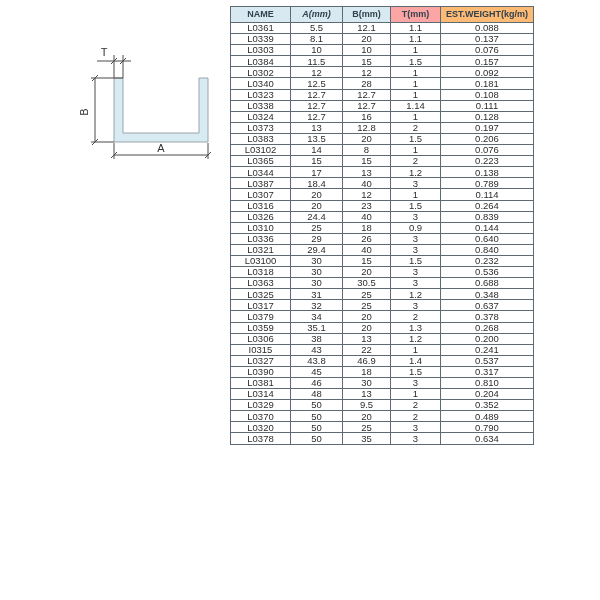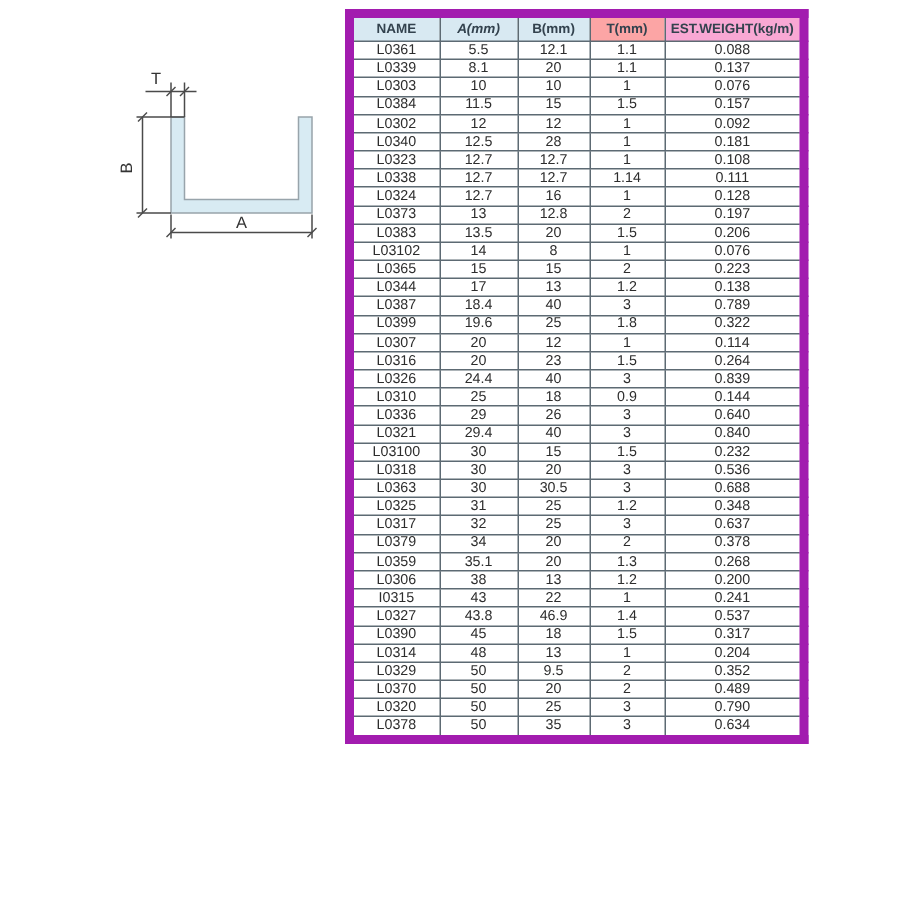--- a/index.html
+++ b/index.html
@@ -10,24 +10,24 @@
   }
   
   .diagram-svg { position:absolute; left:0; top:0; }
   .profile { stroke:#98a4ab; stroke-width:1; }
   .dim { stroke:#4a4a4a; stroke-width:1; fill:none; }
   .tick { stroke:#4a4a4a; stroke-width:1; }
   .dim-label { fill:#333333; font-family:"Liberation Sans", sans-serif; font-size:11px; }
   
   .spec-table {
     position:absolute; left:230px; top:6px;
-    width:303px; height:490px;
+    width:303px; height:439px;
     border-collapse:collapse; table-layout:fixed;
     font-size:9.5px; line-height:1; color:#2d2d2d;
-    border:6px solid #a21caf;
+    border:1px solid #a21caf;
   }
   .spec-table th, .spec-table td {
     border:1px solid #5d6a73;
     text-align:center; vertical-align:middle;
     padding:0; overflow:hidden; white-space:nowrap;
   }
   .spec-table thead th {
     height:15px; font-weight:bold; font-size:9px; color:#33424e;
   }
 </style>
@@ -75,21 +75,21 @@
         <col style="width:48px">
       <col style="width:50px">
         <col style="width:93px">
     </colgroup>
     <thead>
       <tr>
         <th style="background: rgb(216, 233, 242);">NAME</th>
         <th style="background: rgb(216, 233, 242); font-style: italic;">A(mm)</th>
         <th style="background: rgb(216, 233, 242);">B(mm)</th>
         <th style="background: #fca5a5;">T(mm)</th>
-        <th style="background: #f9a8d4;">EST.WEIGHT(kg/m)</th>
+        <th style="background: #fdba74;">EST.WEIGHT(kg/m)</th>
       </tr>
     </thead>
     <tbody>
         <tr>
           <td>L0361</td>
           <td>5.5</td>
           <td>12.1</td>
           <td>1.1</td>
           <td>0.088</td>
         </tr>
@@ -185,27 +185,20 @@
           <td>0.138</td>
         </tr>
         <tr>
           <td>L0387</td>
           <td>18.4</td>
           <td>40</td>
           <td>3</td>
           <td>0.789</td>
         </tr>
         <tr>
-          <td>L0399</td>
-          <td>19.6</td>
-          <td>25</td>
-          <td>1.8</td>
-          <td>0.322</td>
-        </tr>
-        <tr>
           <td>L0307</td>
           <td>20</td>
           <td>12</td>
           <td>1</td>
           <td>0.114</td>
         </tr>
         <tr>
           <td>L0316</td>
           <td>20</td>
           <td>23</td>
@@ -311,20 +304,27 @@
           <td>0.537</td>
         </tr>
         <tr>
           <td>L0390</td>
           <td>45</td>
           <td>18</td>
           <td>1.5</td>
           <td>0.317</td>
         </tr>
         <tr>
+          <td>L0381</td>
+          <td>46</td>
+          <td>30</td>
+          <td>3</td>
+          <td>0.810</td>
+        </tr>
+        <tr>
           <td>L0314</td>
           <td>48</td>
           <td>13</td>
           <td>1</td>
           <td>0.204</td>
         </tr>
         <tr>
           <td>L0329</td>
           <td>50</td>
           <td>9.5</td>

